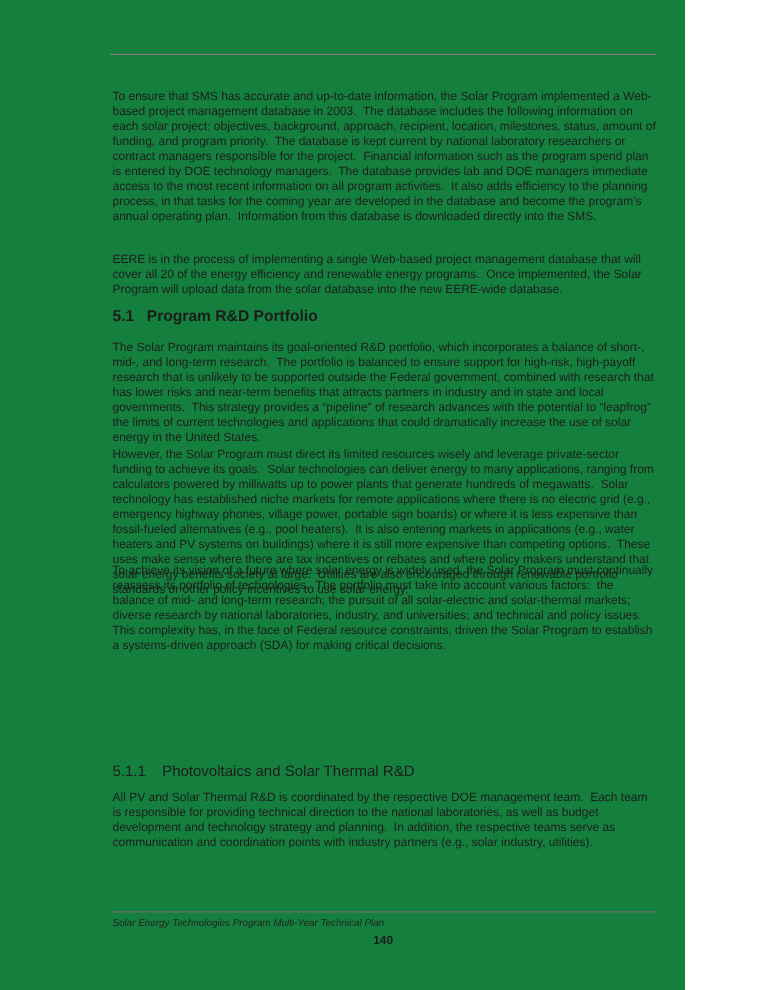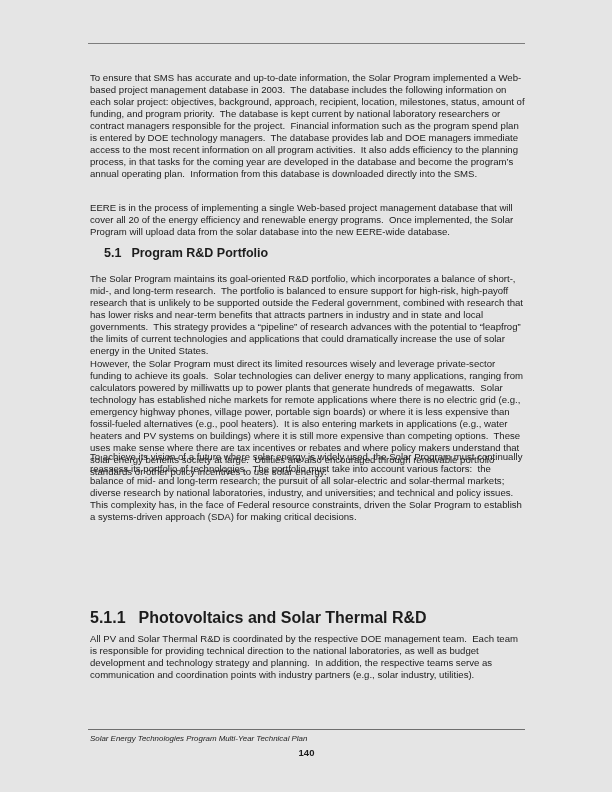--- a/index.html
+++ b/index.html
@@ -3,23 +3,23 @@
 <meta charset="utf-8">
 <title>Document Page</title>
 <style>
   html, body {
     margin: 0;
     padding: 0;
     background: #ffffff;
   }
   .page {
     position: relative;
-    width: 612px;
+    width: 548px;
     height: 792px;
-    background: #e5e5e5;
+    background: #15803d;
     font-family: "Liberation Sans", sans-serif;
     color: #1c1c1c;
     overflow: hidden;
   }
   .rule {
     position: absolute;
     left: 88px;
     width: 437px;
     height: 0;
     border-top: 1px solid #7d7d7d;
@@ -43,25 +43,25 @@
     margin: 0;
     font-weight: bold;
     font-size: 12.5px;
     line-height: 14px;
   }
   .h-subsection {
     position: absolute;
     left: 90px;
     width: 435px;
     margin: 0;
-    font-weight: bold;
-    font-size: 16px;
+    font-weight: normal;
+    font-size: 12px;
     line-height: 13px;
   }
-  .h-num-1 { display: inline-block; margin-right: 10px; margin-left: 14px; }
+  .h-num-1 { display: inline-block; margin-right: 10px; }
   .h-num-2 { display: inline-block; margin-right: 13px; }
   .footer-title {
     position: absolute;
     left: 90px;
     top: 734px;
     width: 435px;
     font-size: 7.9px;
     line-height: 10px;
     font-weight: normal;
     font-style: italic;

